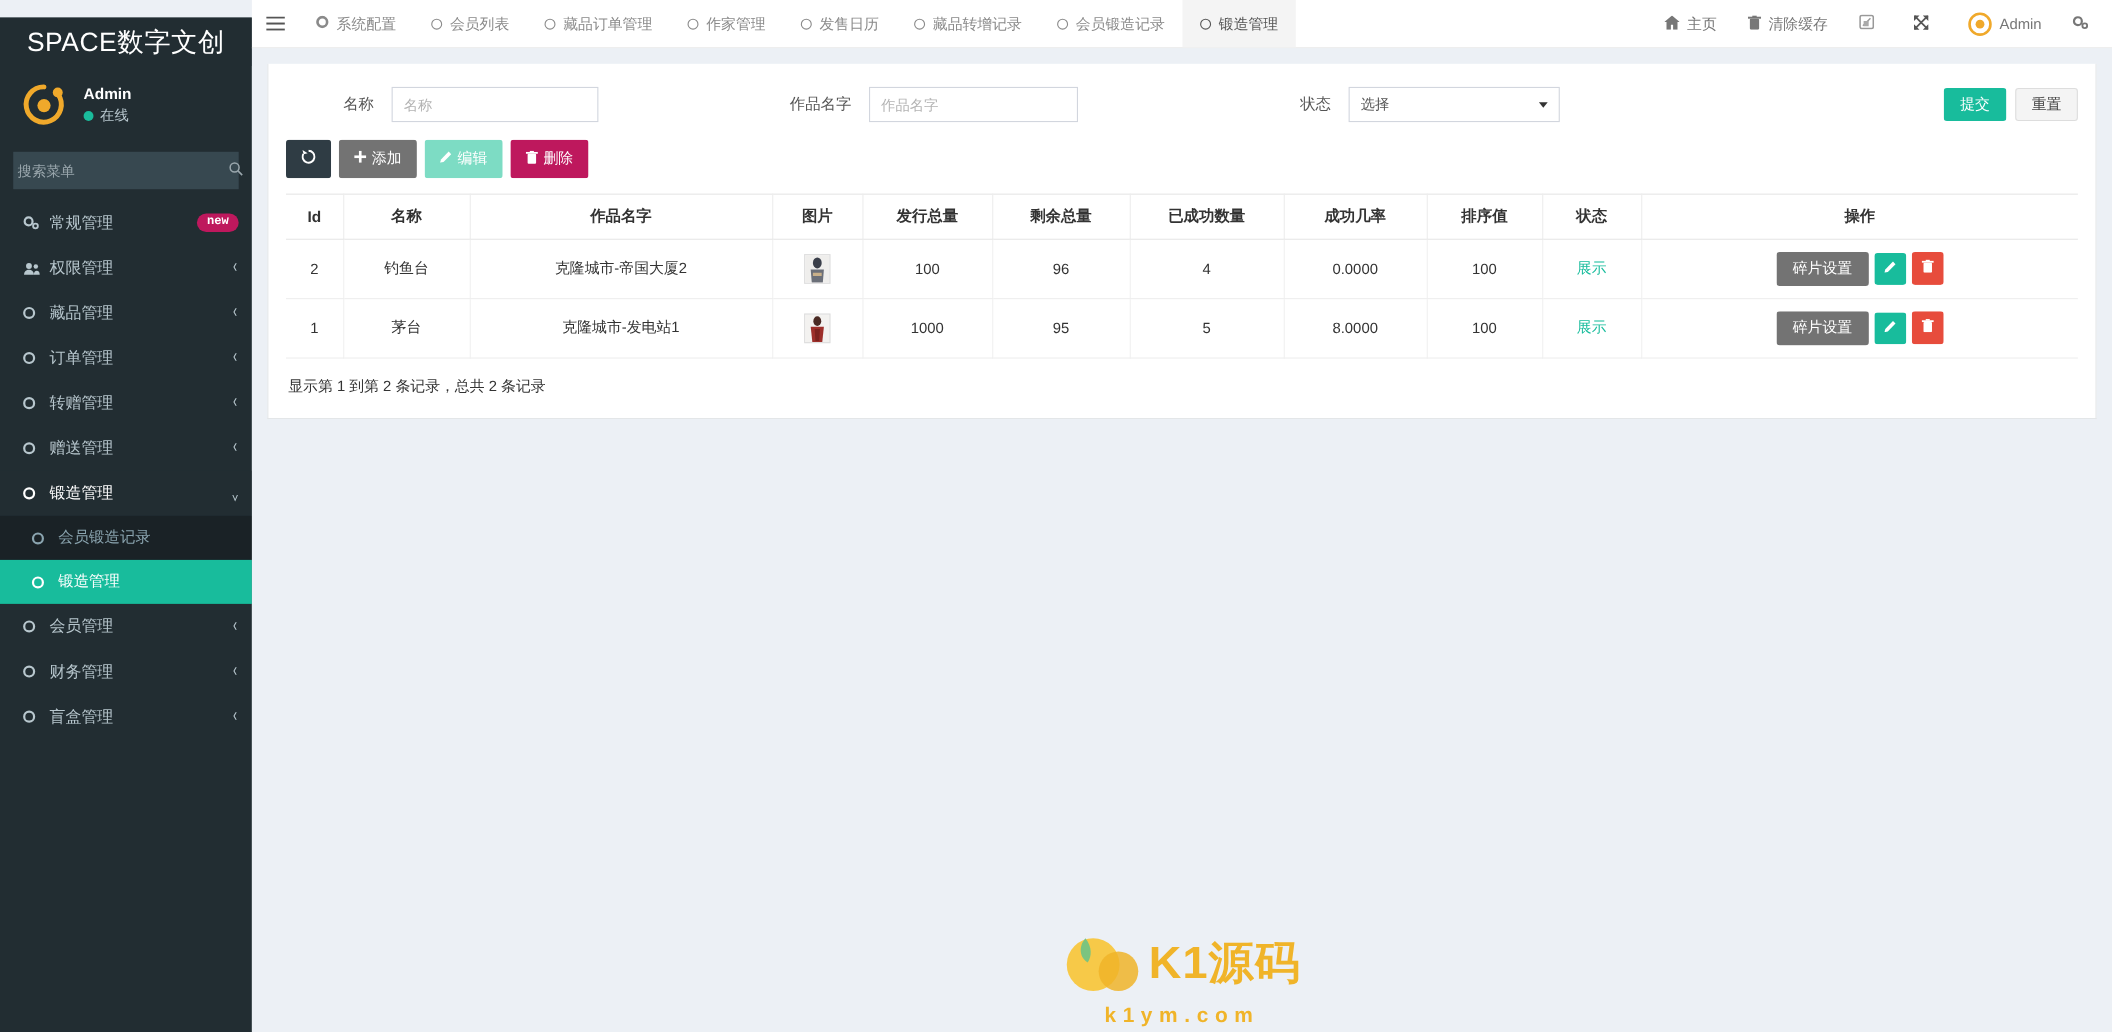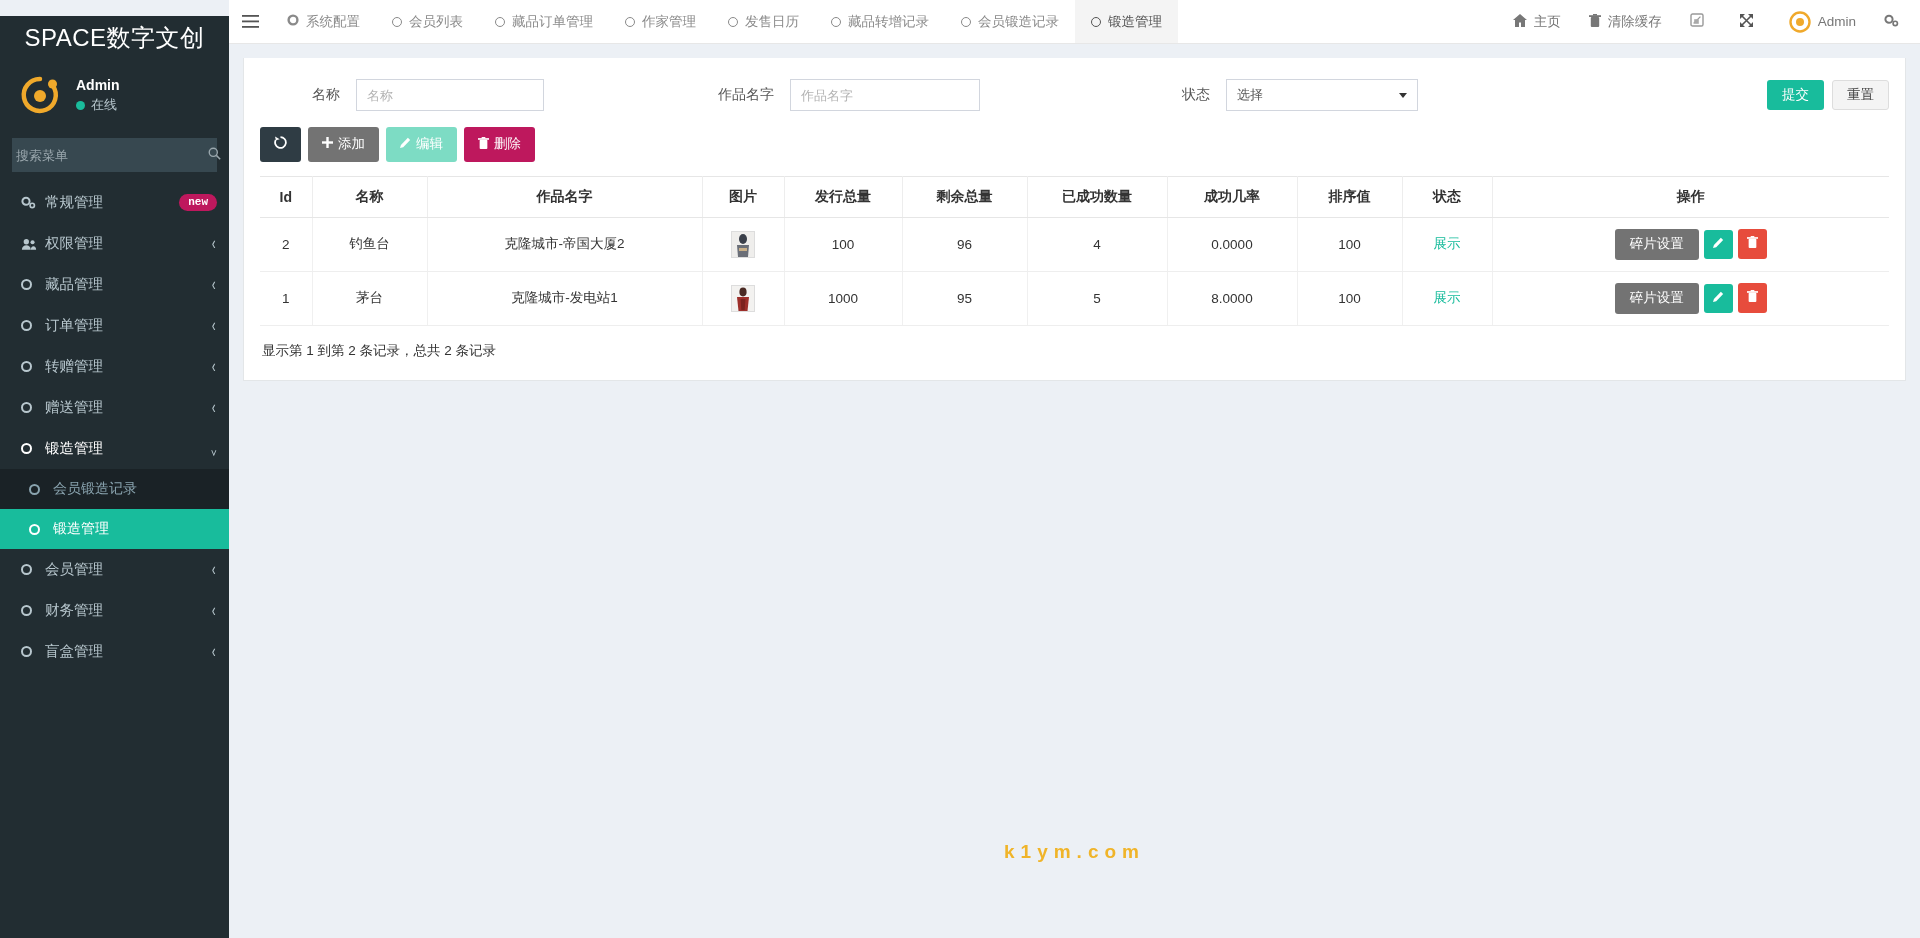--- a/index.html
+++ b/index.html
@@ -692,15 +692,23 @@
             </div>
           </td>
         </tr>
       </tbody>
     </table>
 
     <div class="footer-note">显示第 1 到第 2 条记录，总共 2 条记录</div>
   </div>
 
   <div class="watermark">
+    <div class="wm-row">
+      <svg width="72" height="72" viewBox="0 0 72 72">
+        <circle cx="27" cy="38" r="24" fill="#f7c948"></circle>
+        <circle cx="50" cy="44" r="18" fill="#f0b429" opacity="0.85"></circle>
+        <path d="M20 14c6 8 6 16 2 22-7-4-9-14-2-22z" fill="#7bc47f"></path>
+      </svg>
+      <span class="wm-text">K1源码</span>
+    </div>
     <div class="wm-sub">k1ym.com</div>
   </div>
 </div>
 
 </body></html>

